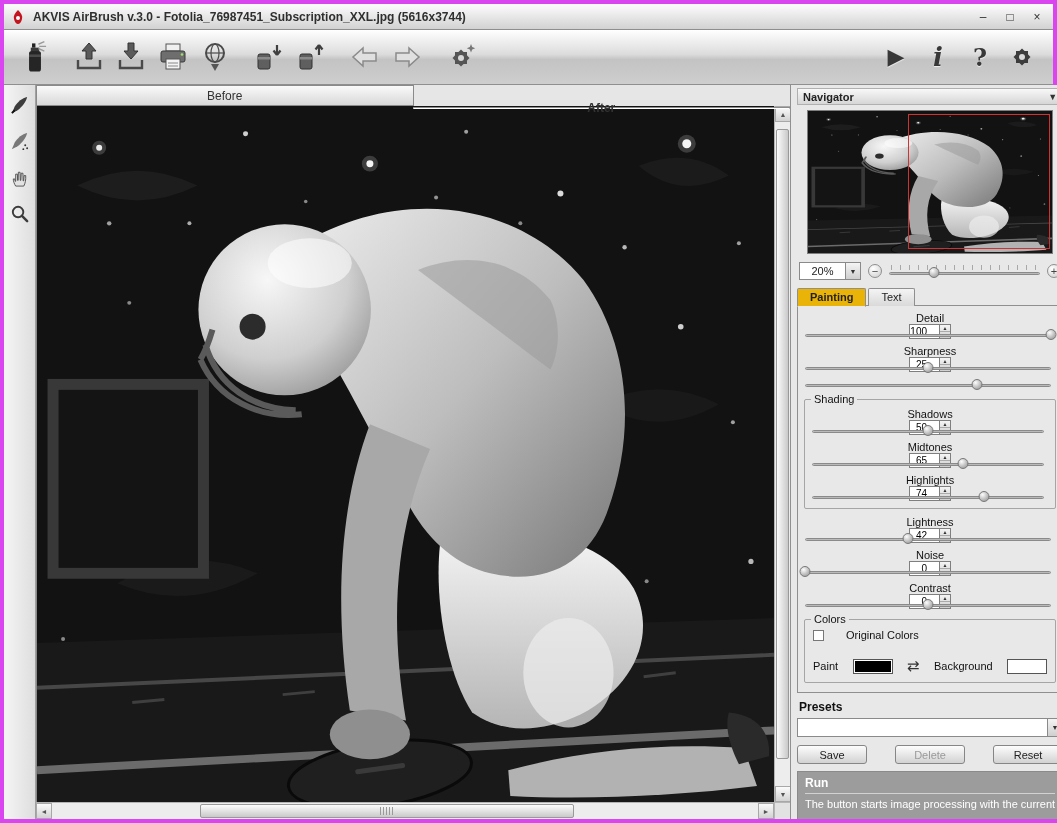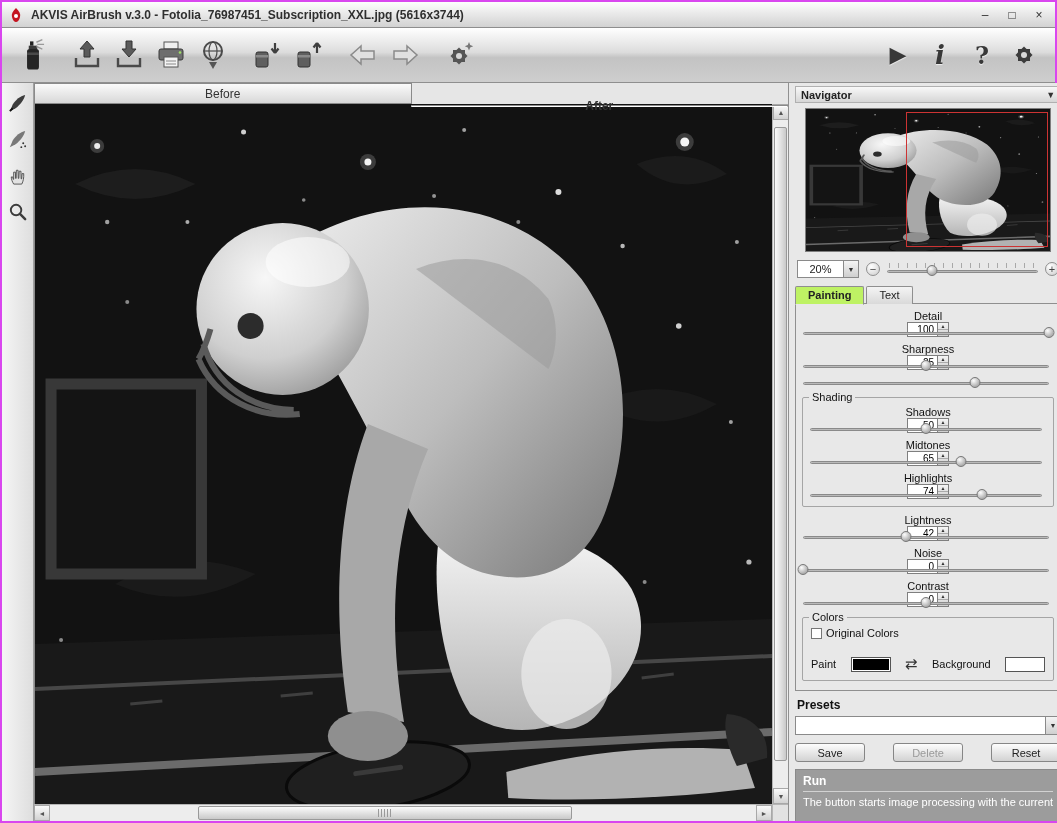--- a/index.html
+++ b/index.html
@@ -1,17 +1,17 @@
 <!DOCTYPE html>
 <html><head>
 <meta charset="utf-8">
 <style>
   * { box-sizing: border-box; margin: 0; padding: 0; }
   html,body { width:1057px; height:823px; overflow:hidden; font-family:"Liberation Sans",sans-serif; background:#d8d8d8; }
-  .window { width:100%; height:100%; display:flex; flex-direction:column; border:2px solid #d946ef; background:#cfcfcf; }
+  .window { width:100%; height:100%; display:flex; flex-direction:column; border:4px solid #d946ef; background:#cfcfcf; }
 
   
   .titlebar { height:26px; flex:none; display:flex; align-items:center; gap:7px; padding:0 6px;
               background:linear-gradient(#fdfdfd,#d2d2d2); border-bottom:1px solid #8e8e8e; }
   .logo { width:16px; height:16px; flex:none; }
   .title { flex:1; font-size:12px; font-weight:bold; color:#2f2f2f; white-space:nowrap; overflow:hidden; }
   .win-btn { width:20px; height:18px; display:flex; align-items:center; justify-content:center;
              font-size:12px; color:#333; cursor:default; }
 
   
@@ -84,41 +84,41 @@
   .zticks { position:absolute; left:2px; right:2px; top:1px; height:5px;
             background:repeating-linear-gradient(90deg,#a8a8a8 0 1px,transparent 1px 9px); }
   .ztrack { position:absolute; left:0; right:0; top:8px; height:3px; background:linear-gradient(#9a9a9a,#d9d9d9);
             border:1px solid #8a8a8a; border-radius:2px; }
   .zthumb { position:absolute; top:3px; width:11px; height:11px; border-radius:50%; border:1px solid #777;
             background:radial-gradient(circle at 35% 30%,#fdfdfd,#b9b9b9 60%,#8f8f8f); transform:translateX(-50%); }
 
   .ptabs { display:flex; margin-top:4px; position:relative; z-index:2; }
   .ptab { padding:2px 12px 3px; font-size:11px; color:#222; border:1px solid #8f8f8f; border-bottom:none;
           border-radius:2px 2px 0 0; background:linear-gradient(#f4f4f4,#d9d9d9); margin-right:2px; }
-  .ptab.active { background:#bef264; font-weight:bold; border-bottom:1px solid #e8e8e8; margin-bottom:-1px; }
+  .ptab.active { background:#eab308; font-weight:bold; border-bottom:1px solid #e8e8e8; margin-bottom:-1px; }
   .tab-content { border:1px solid #8f8f8f; margin-top:-1px; padding:6px 6px 2px; flex:none; }
 
   .param { margin-bottom:1px; }
   .param-head { display:flex; align-items:center; height:16px;flex-direction:column; }
   .param-label { flex:1; font-size:11px; color:#111; }
   .spinbox { display:flex; width:42px; height:15px; background:#fff; border:1px solid #7f7f7f; }
-  .spin-val { flex:1; font-size:10px; color:#000; text-align:right; padding-right:3px; line-height:13px; }
+  .spin-val { flex:1; font-size:10px; color:#000; text-align:right; padding-right:12px; line-height:13px; }
   .spin-btns { width:11px; display:flex; flex-direction:column; border-left:1px solid #7f7f7f;
                background:linear-gradient(#f5f5f5,#cfcfcf); }
   .spin-up,.spin-dn { flex:1; font-size:5px; line-height:6px; text-align:center; color:#333; }
   .spin-up { border-bottom:1px solid #aaa; }
   .pslider { position:relative; height:15px; margin:0 5px 2px 1px; }
   .ptrack { position:absolute; left:0; right:0; top:6px; height:3px; background:linear-gradient(#9a9a9a,#d9d9d9);
             border:1px solid #8a8a8a; border-radius:2px; }
   .pthumb { position:absolute; top:1px; width:11px; height:11px; border-radius:50%; border:1px solid #777;
             background:radial-gradient(circle at 35% 30%,#fdfdfd,#b9b9b9 60%,#8f8f8f); transform:translateX(-50%); }
 
   .groupbox { border:1px solid #a5a5a5; border-radius:2px; margin:6px 0 7px; padding:8px 6px 1px; position:relative; }
   .legend { position:absolute; top:-7px; left:6px; background:#e8e8e8; padding:0 3px; font-size:11px; color:#111; }
-  .chk-row { display:flex; align-items:center; gap:4px; font-size:11px; color:#111; margin:1px 0 9px 2px; }
+  .chk-row { display:flex; align-items:center; gap:22px; font-size:11px; color:#111; margin:1px 0 9px 2px; }
   .chk { width:11px; height:11px; background:#fff; border:1px solid #777; flex:none; }
   .swatch-row { display:flex; align-items:center; justify-content:space-between; font-size:11px; color:#111;
                 margin:16px 2px 6px; gap:4px; }
   .swatch { width:40px; height:15px; border:1px solid #555; box-shadow:inset 0 0 0 1px #fff; }
   .swap { font-size:15px; color:#333; }
 
   .presets-title { font-size:12px; font-weight:bold; color:#111; margin:7px 2px 4px; }
   .preset-combo { height:19px; flex:none; background:#fff; border:1px solid #8a8a8a; display:flex; align-items:stretch; }
   .preset-val { flex:1; font-size:11px; padding:2px 4px; color:#222; }
   .btn-row { display:flex; justify-content:space-between; margin:8px 0 7px; }

